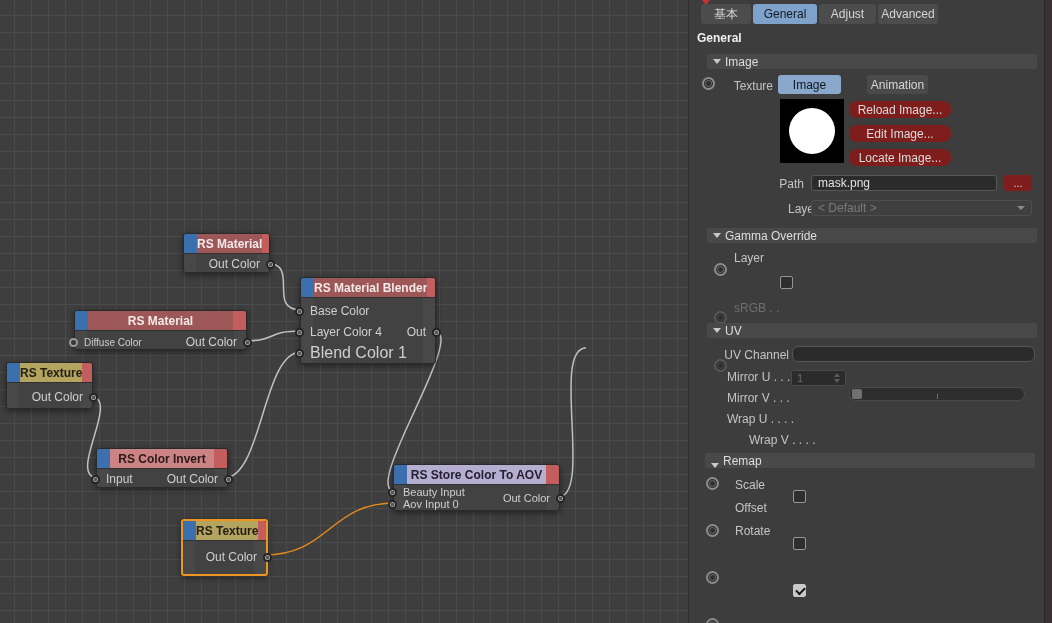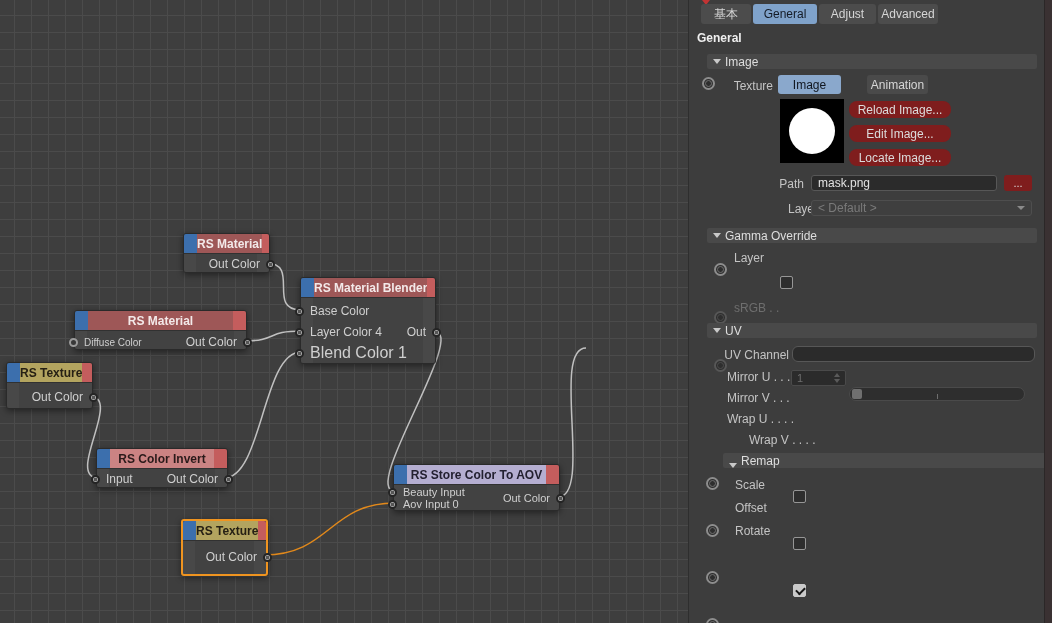--- a/index.html
+++ b/index.html
@@ -307,21 +307,21 @@
   <div class="abs lbl" style="left:38px;top:391px;">Mirror V . . .</div>
   <div class="abs cb" style="left:104px;top:390px;"></div>
 
   <div class="abs circ" style="left:17px;top:411px;"></div>
   <div class="abs lbl" style="left:38px;top:412px;">Wrap U . . . .</div>
   <div class="abs cb checked" style="left:104px;top:411px;"></div>
 
   <div class="abs circ" style="left:17px;top:432px;"></div>
   <div class="abs lbl" style="left:28px;top:433px;margin-left:32px;">Wrap V . . . .</div>
 
-  <div class="abs secbar" style="left:34px;top:453px;width:330px;align-items:flex-end;">
+  <div class="abs secbar" style="left:16px;top:453px;width:330px;align-items:flex-end;">
     <span class="tri"></span>
     <span>Remap</span>
   </div>
 
   <div class="abs lbl" style="left:46px;top:478px;">Scale</div>
 
   <div class="abs lbl" style="left:46px;top:501px;">Offset</div>
 
   <div class="abs lbl" style="left:46px;top:524px;">Rotate</div>
 

